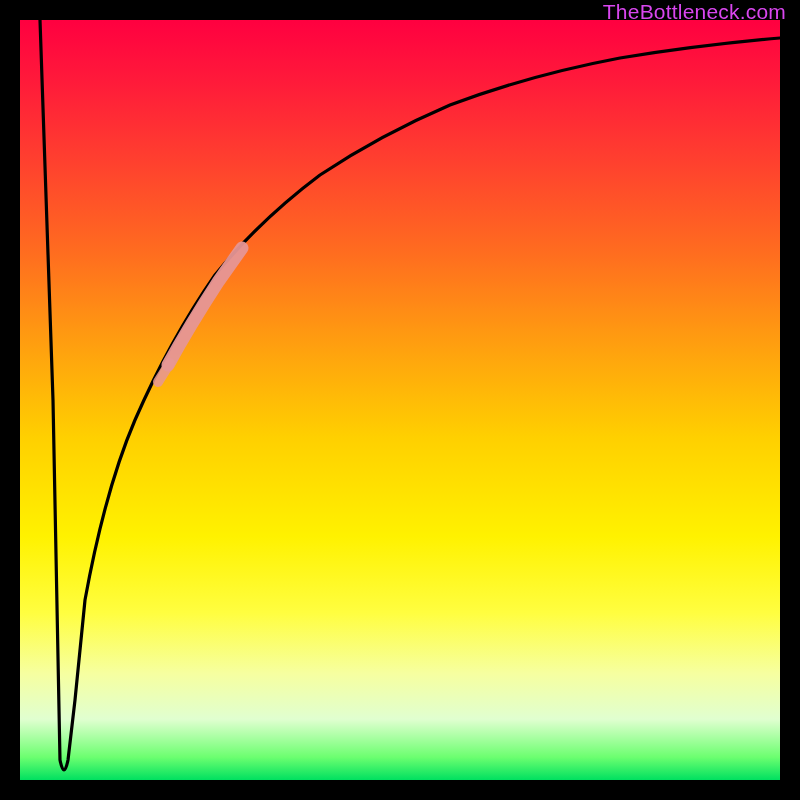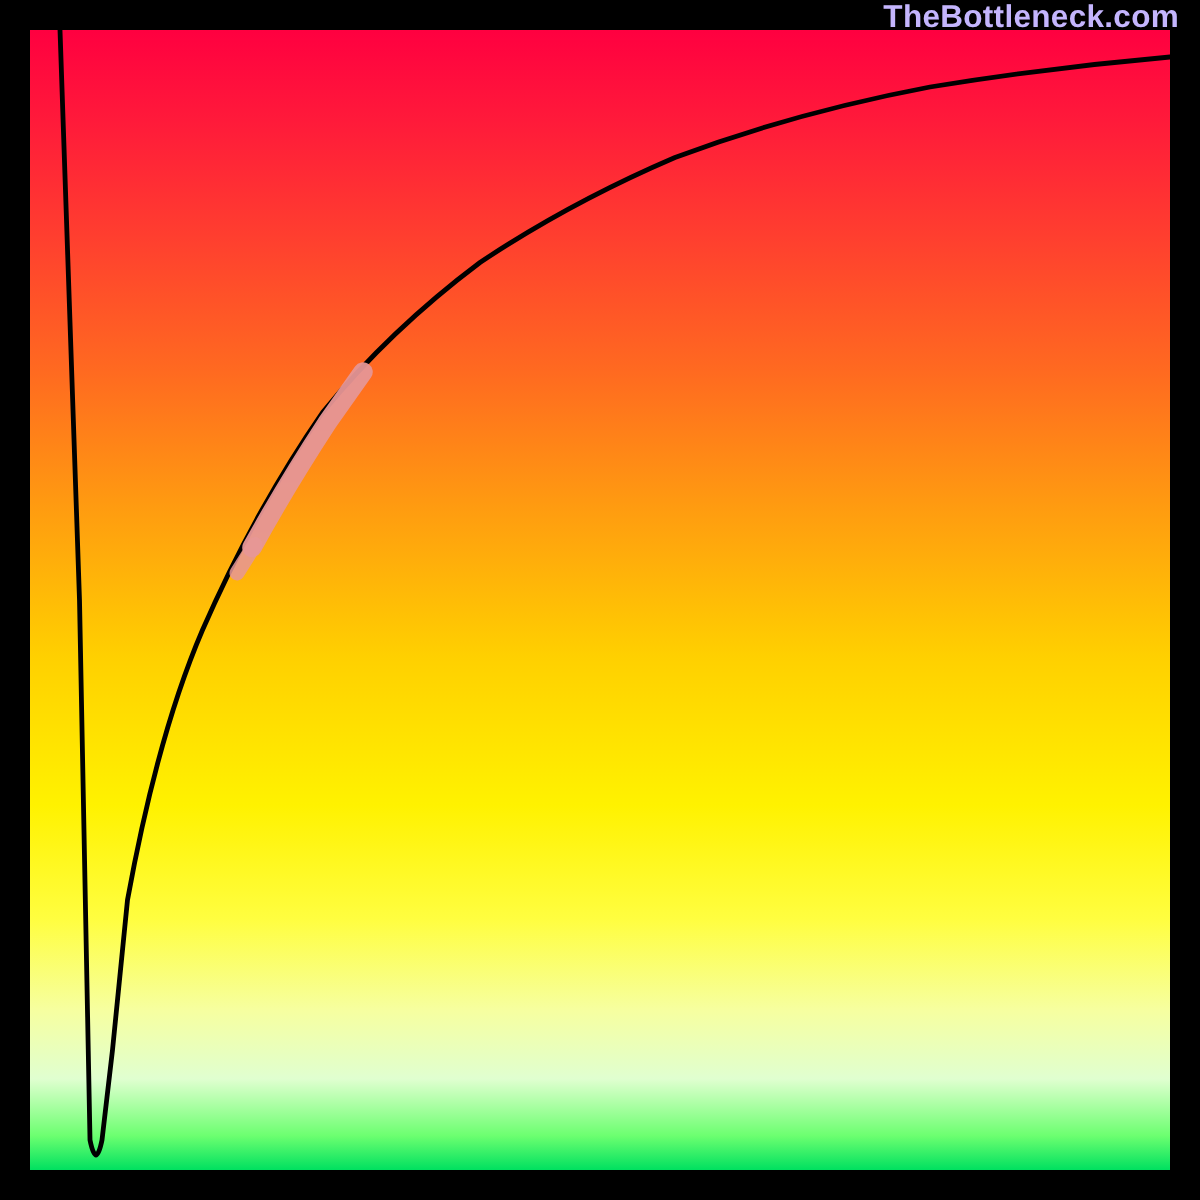--- a/index.html
+++ b/index.html
@@ -46,23 +46,23 @@
   }
   .curve {
     position: absolute;
     left: 0; top: 0;
     pointer-events: none;
   }
   .watermark {
     position: absolute;
     top: 0;
     right: 14px;
-    color: #c4b5fd;
+    color: #d946ef;
     font-size: 21px;
-    font-weight: 700;
+    font-weight: 400;
     letter-spacing: 0.2px;
   }
 </style>
 </head>
 <body>
 
 <div class="outer">
   <div class="plot-area">
     <div class="gradient-bg"></div>
     <svg class="curve" width="760" height="760" viewBox="0 0 760 760">

